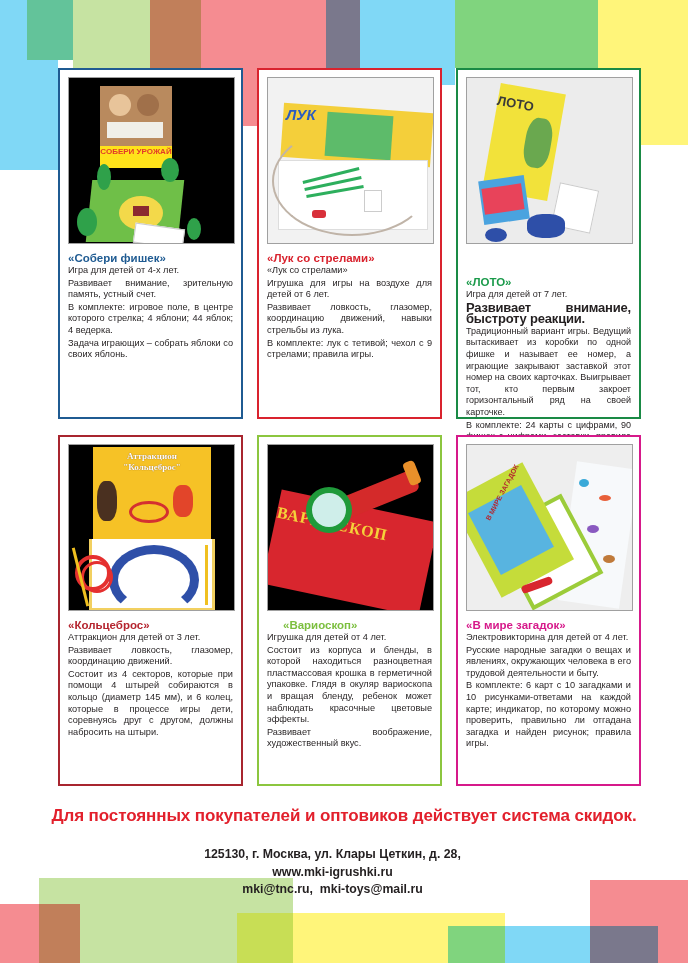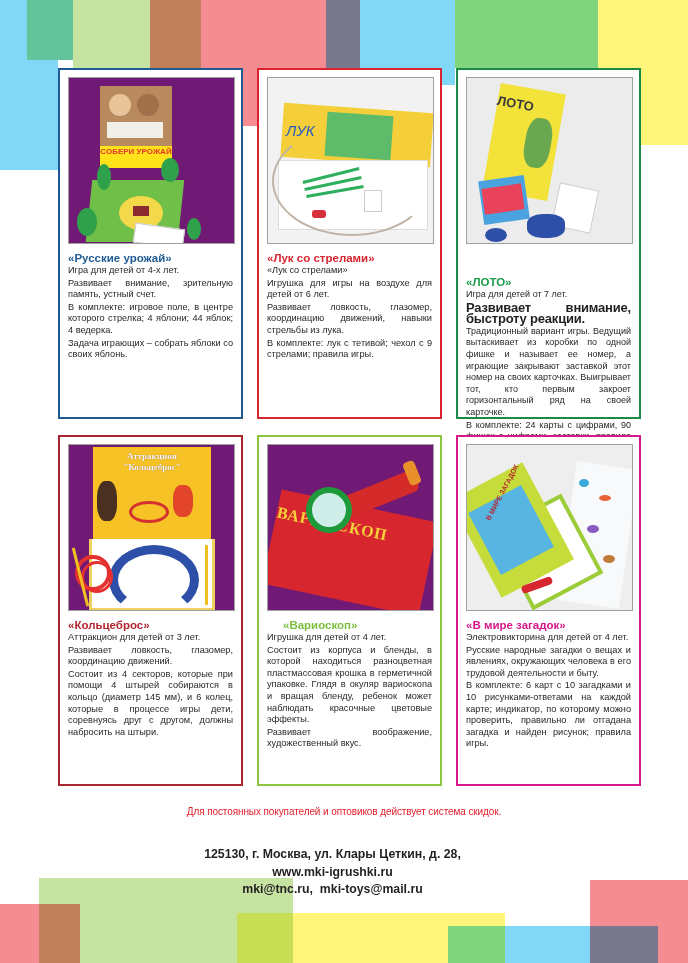--- a/index.html
+++ b/index.html
@@ -13,21 +13,21 @@
       width: 185px;
       height: 351px;
       background: #ffffff;
       border: 2px solid #1f5b92;
       padding: 7px 8px 6px 8px;
     }
     .card .photo {
       width: 167px;
       height: 167px;
       border: 1px solid #a0a0a0;
-      background: #701a75;
+      background: #000000;
       position: relative;
       overflow: hidden;
     }
     .card .title {
       font-weight: bold;
       font-size: 11.5px;
       line-height: 14px;
       margin-top: 7px;
     }
     .card .desc {
@@ -36,22 +36,22 @@
       text-align: justify;
       color: #231f20;
     }
     .card .desc p { margin: 0; }
     .card .desc p + p { margin-top: 1px; }
 
     .promo {
       position: absolute;
       left: 0; top: 806px; width: 688px;
       text-align: center;
-      font-weight: normal;
-      font-size: 10px;
+      font-weight: bold;
+      font-size: 17px;
       color: #e2202c;
       letter-spacing: -0.1px;
     }
     .contacts {
       position: absolute;
       left: 0; top: 846px; width: 665px;
       text-align: center;
       font-weight: bold;
       font-size: 12.3px;
       line-height: 17.5px;
@@ -99,33 +99,33 @@
     <div class="pic" style="left:31px;top:68px;width:72px;height:22px;background:#ffe21a;color:#e23a2a;font-size:8px;font-weight:bold;text-align:center;line-height:10px;padding-top:1px;">СОБЕРИ УРОЖАЙ</div>
     <div class="pic" style="left:20px;top:102px;width:92px;height:62px;background:#6fbf48;transform:skewX(-6deg);"></div>
     <div class="pic" style="left:50px;top:118px;width:44px;height:34px;border-radius:50%;background:#f3d94a;"></div>
     <div class="pic" style="left:64px;top:128px;width:16px;height:10px;background:#8a2a30;"></div>
     <div class="pic" style="left:28px;top:86px;width:14px;height:26px;border-radius:50%;background:#2fa14a;"></div>
     <div class="pic" style="left:92px;top:80px;width:18px;height:24px;border-radius:50%;background:#2fa14a;"></div>
     <div class="pic" style="left:8px;top:130px;width:20px;height:28px;border-radius:50%;background:#2fa14a;"></div>
     <div class="pic" style="left:118px;top:140px;width:14px;height:22px;border-radius:50%;background:#2fa14a;"></div>
     <div class="pic" style="left:65px;top:148px;width:50px;height:20px;background:#ffffff;border:1px solid #ccc;transform:rotate(8deg);"></div>
   </div>
-  <div class="title" style="color:#1f5b92;">«Русские урожай»</div>
+  <div class="title" style="color:#1f5b92;">«Собери фишек»</div>
   <div class="desc">
     <p>Игра для детей от 4-х лет.</p>
     <p>Развивает внимание, зрительную память, устный счет.</p>
     <p>В комплекте: игровое поле, в центре которого стрелка; 4 яблони; 44 яблок; 4 ведерка.</p>
     <p>Задача играющих – собрать яблоки со своих яблонь.</p>
   </div>
 </div>
 
 <div class="card" style="left:257px;top:68px;border-color:#d9232e;">
   <div class="photo" style="background:#f2f2f2;">
     <div class="pic" style="left:14px;top:30px;width:150px;height:54px;background:#f4cf3a;transform:rotate(4deg);"></div>
-    <div class="pic" style="left:18px;top:44px;font-size:15px;font-weight:normal;font-style:italic;color:#2a5cc0;">ЛУК</div>
+    <div class="pic" style="left:18px;top:28px;font-size:15px;font-weight:bold;font-style:italic;color:#2a5cc0;">ЛУК</div>
     <div class="pic" style="left:58px;top:36px;width:66px;height:44px;background:#5dbb6a;transform:rotate(4deg);"></div>
     <div class="pic" style="left:10px;top:82px;width:150px;height:70px;background:#ffffff;border:1px solid #ddd;"></div>
     <div class="pic" style="left:4px;top:48px;width:160px;height:110px;border:2px solid #c0b4a8;border-radius:50%;border-top-color:transparent;border-right-color:transparent;"></div>
     <div class="pic" style="left:34px;top:96px;width:58px;height:3px;background:#2daf5d;transform:rotate(-14deg);"></div>
     <div class="pic" style="left:36px;top:104px;width:58px;height:3px;background:#2daf5d;transform:rotate(-12deg);"></div>
     <div class="pic" style="left:38px;top:112px;width:58px;height:3px;background:#2daf5d;transform:rotate(-10deg);"></div>
     <div class="pic" style="left:44px;top:132px;width:14px;height:8px;background:#d8303a;border-radius:3px;"></div>
     <div class="pic" style="left:96px;top:112px;width:18px;height:22px;background:#ffffff;border:1px solid #ccc;"></div>
   </div>
   <div class="title" style="color:#d9232e;">«Лук со стрелами»</div>

